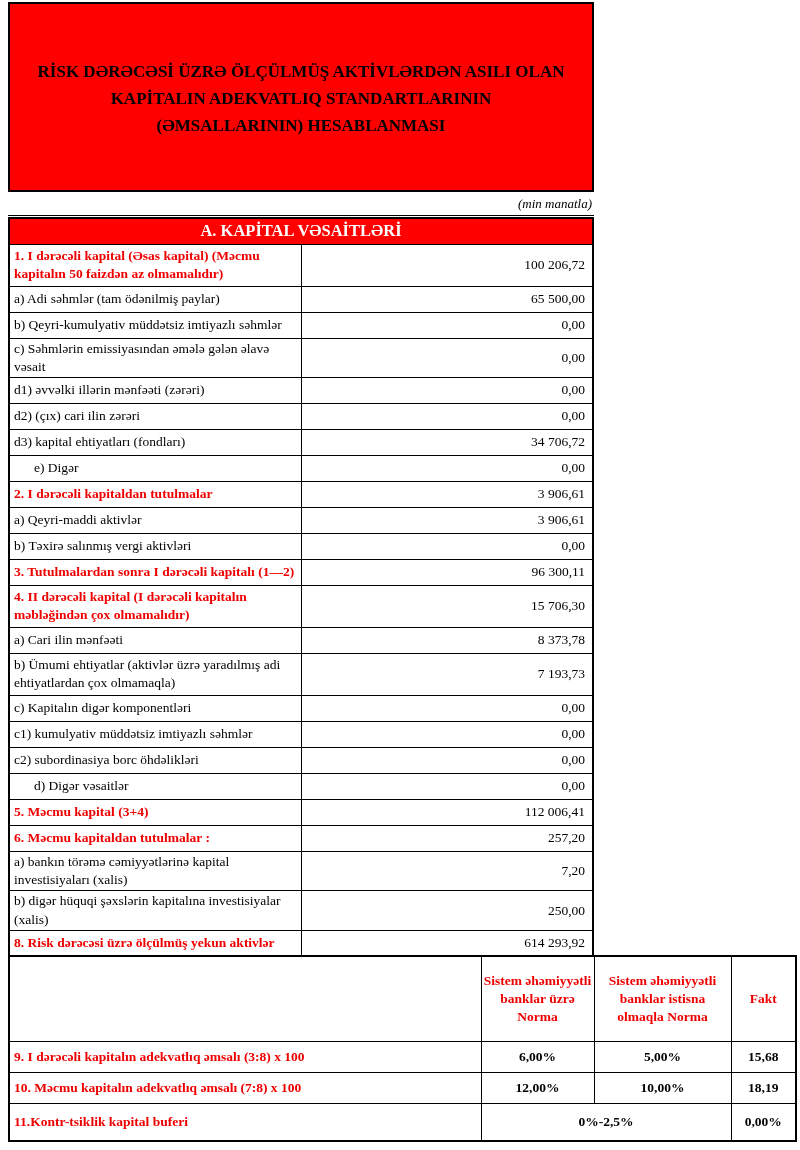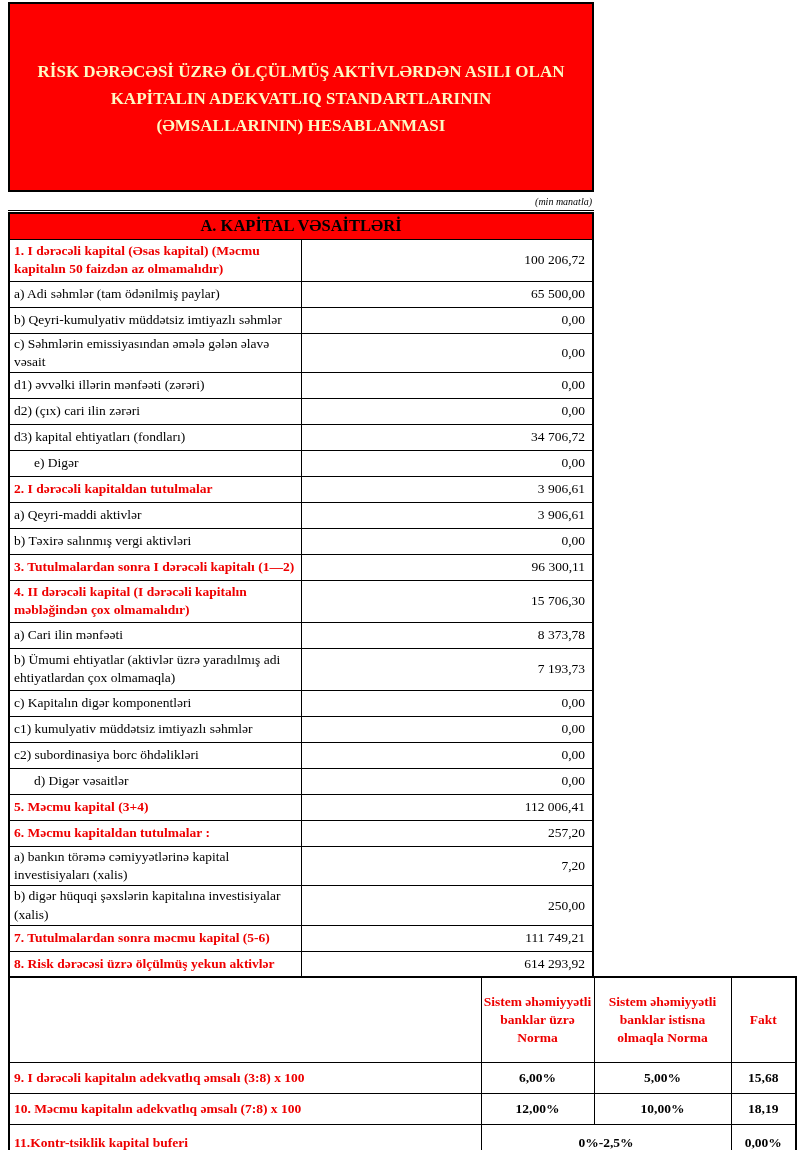--- a/index.html
+++ b/index.html
@@ -9,42 +9,42 @@
     font-family: "Liberation Serif", serif;
     color: #000;
   }
   .page { position: relative; padding: 2px 0 0 8px; }
 
   
   .title-box {
     width: 586px; height: 190px;
     background: var(--banner-red, #fe0000);
     border: 2px solid #000;
-    color: #fef9c3; text-align: center;
+    color: #000000; text-align: center;
     font-weight: bold; font-size: 17px; line-height: 27px;
     padding-top: 54px;
   }
 
   .unit-note {
     width: 586px; text-align: right;
-    font-style: italic; font-size: 10px;
+    font-style: italic; font-size: 13px;
     padding: 4px 2px 3px 0;
     border-bottom: 1px solid #000;
     margin-bottom: 1px;
   }
 
   table { border-collapse: collapse; table-layout: fixed; }
   td { border: 1px solid #000; font-size: 13.5px; vertical-align: middle; }
 
   .main-table { width: 586px; border: 2px solid #000; }
   .main-table tr { height: 26px; }
   .main-table tr.h2 { height: 42px; }
   .section-header td {
     background: var(--banner-red, #fe0000);
-    color: #000000; font-weight: bold; font-size: 16.5px;
+    color: #ffffff; font-weight: bold; font-size: 16.5px;
     text-align: center; height: 25px; padding: 1px;
   }
   .lbl { width: 472px; padding: 1px 4px; line-height: 1.35; }
   .val { width: 114px; text-align: right; padding: 1px 7px 1px 2px; }
   tr.em .lbl { color: var(--text-red, #ee0000); font-weight: bold; }
   tr.em .val { font-weight: normal; }
   .ind { padding-left: 24px; }
 
   
   .norma-table { width: 787px; border: 2px solid #000; margin-top: -2px; }
@@ -166,24 +166,20 @@
         </tr>
     <tr>
           <td class="lbl">a) bankın törəmə cəmiyyətlərinə kapital investisiyaları (xalis)</td>
           <td class="val">7,20</td>
         </tr>
     <tr>
           <td class="lbl">b) digər hüquqi şəxslərin kapitalına investisiyalar (xalis)</td>
           <td class="val">250,00</td>
         </tr>
     <tr class="em">
-          <td class="lbl">7. Tutulmalardan sonra məcmu kapital (5-6)</td>
-          <td class="val">111 749,21</td>
-        </tr>
-    <tr class="em">
           <td class="lbl">8. Risk dərəcəsi üzrə ölçülmüş yekun aktivlər</td>
           <td class="val">614 293,92</td>
         </tr>
   </tbody>
     </table>
 
   <table class="norma-table">
     <tbody>
         <tr class="norma-header">
       <td class="lbl"></td>

